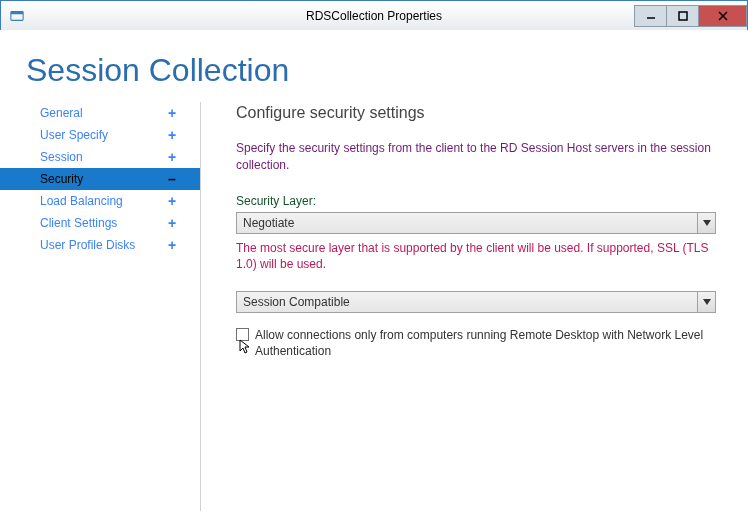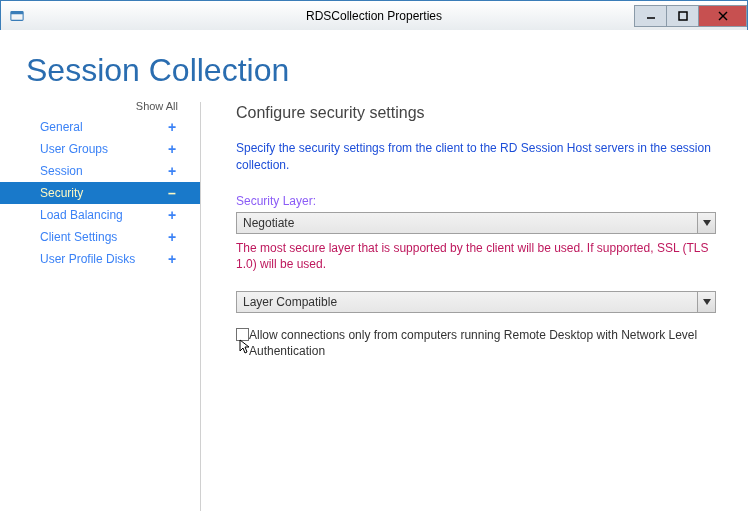--- a/index.html
+++ b/index.html
@@ -85,47 +85,47 @@
   .side-item {
     display:flex;
     align-items:center;
     justify-content: space-between;
     height: 22px;
     padding: 0 22px 0 40px;
     cursor:pointer;
     font-size:12px;
     color:#3b82f6;
   }
-  .side-item.active { background:#1979ca; color:#fef9c3; }
+  .side-item.active { background:#1979ca; color:#000000; }
   .side-expand { font-size:14px; font-weight:bold; width:12px; text-align:center; }
   .divider {
     position:absolute;
     left:200px; top:72px; bottom:14px;
     width:1px; background:#d0d0d0;
   }
   .main {
     flex:1;
     padding: 0 10px 0 36px;
     overflow:auto;
   }
   .main h2 {
     font-size: 16px;
     font-weight: 400;
     color:#444;
     margin: 2px 0 18px 0;
   }
   .main p.desc {
     font-size:12px;
-    color:#1d4ed8;
+    color:#701a75;
     margin: 0 0 20px 0;
     line-height:1.4;
   }
   .field-label {
     font-size:12px;
-    color:#8b5cf6;
+    color:#14532d;
     margin-bottom:4px;
   }
   .dropdown {
     height:22px;
     border:1px solid #a0a0a0;
     background: linear-gradient(to bottom,#f2f2f2,#e6e6e6);
     position:relative;
     display:flex;
     align-items:center;
     padding: 0 24px 0 6px;
@@ -146,20 +146,21 @@
     font-size:12px;
     color:#be185d;
     margin:6px 0 18px 0;
     line-height:1.4;
     width:490px;
     max-width:100%;
   }
   .checkbox-row {
     display:flex;
     align-items:flex-start;
+    gap:6px;
     margin-top: 14px;
     width:490px;
     max-width:100%;
   }
   .checkbox-box {
     width:13px;height:13px;
     border:1px solid #707070;
     background:#fff;
     margin-top:1px;
     flex-shrink:0;
@@ -203,28 +204,27 @@
         </svg>
     </div>
   </div>
 </div>
 
 <div class="content">
   <div class="page-title">Session Collection</div>
 
   <div class="body-cols">
     <div class="sidebar">
-      <div class="show-all">Show All</div>
 
       <div class="side-item">
         <span>General</span>
         <span class="side-expand">+</span>
       </div>
       <div class="side-item">
-        <span>User Groups</span>
+        <span>User Specify</span>
         <span class="side-expand">+</span>
       </div>
       <div class="side-item">
         <span>Session</span>
         <span class="side-expand">+</span>
       </div>
       <div class="side-item active">
         <span>Security</span>
         <span class="side-expand">–</span>
       </div>
@@ -251,21 +251,21 @@
         <span>Negotiate</span>
         <span class="dd-btn">
           <svg viewBox="0 0 8 6">
               <polygon points="0,0 8,0 4,6"></polygon>
             </svg>
         </span>
       </div>
       <div class="helper">The most secure layer that is supported by the client will be used. If supported, SSL (TLS 1.0) will be used.</div>
 
       <div class="dropdown">
-        <span>Layer Compatible</span>
+        <span>Session Compatible</span>
         <span class="dd-btn">
           <svg viewBox="0 0 8 6">
               <polygon points="0,0 8,0 4,6"></polygon>
             </svg>
         </span>
       </div>
 
       <div class="checkbox-row">
         <span class="checkbox-box">
           <span class="cursor-overlay">

